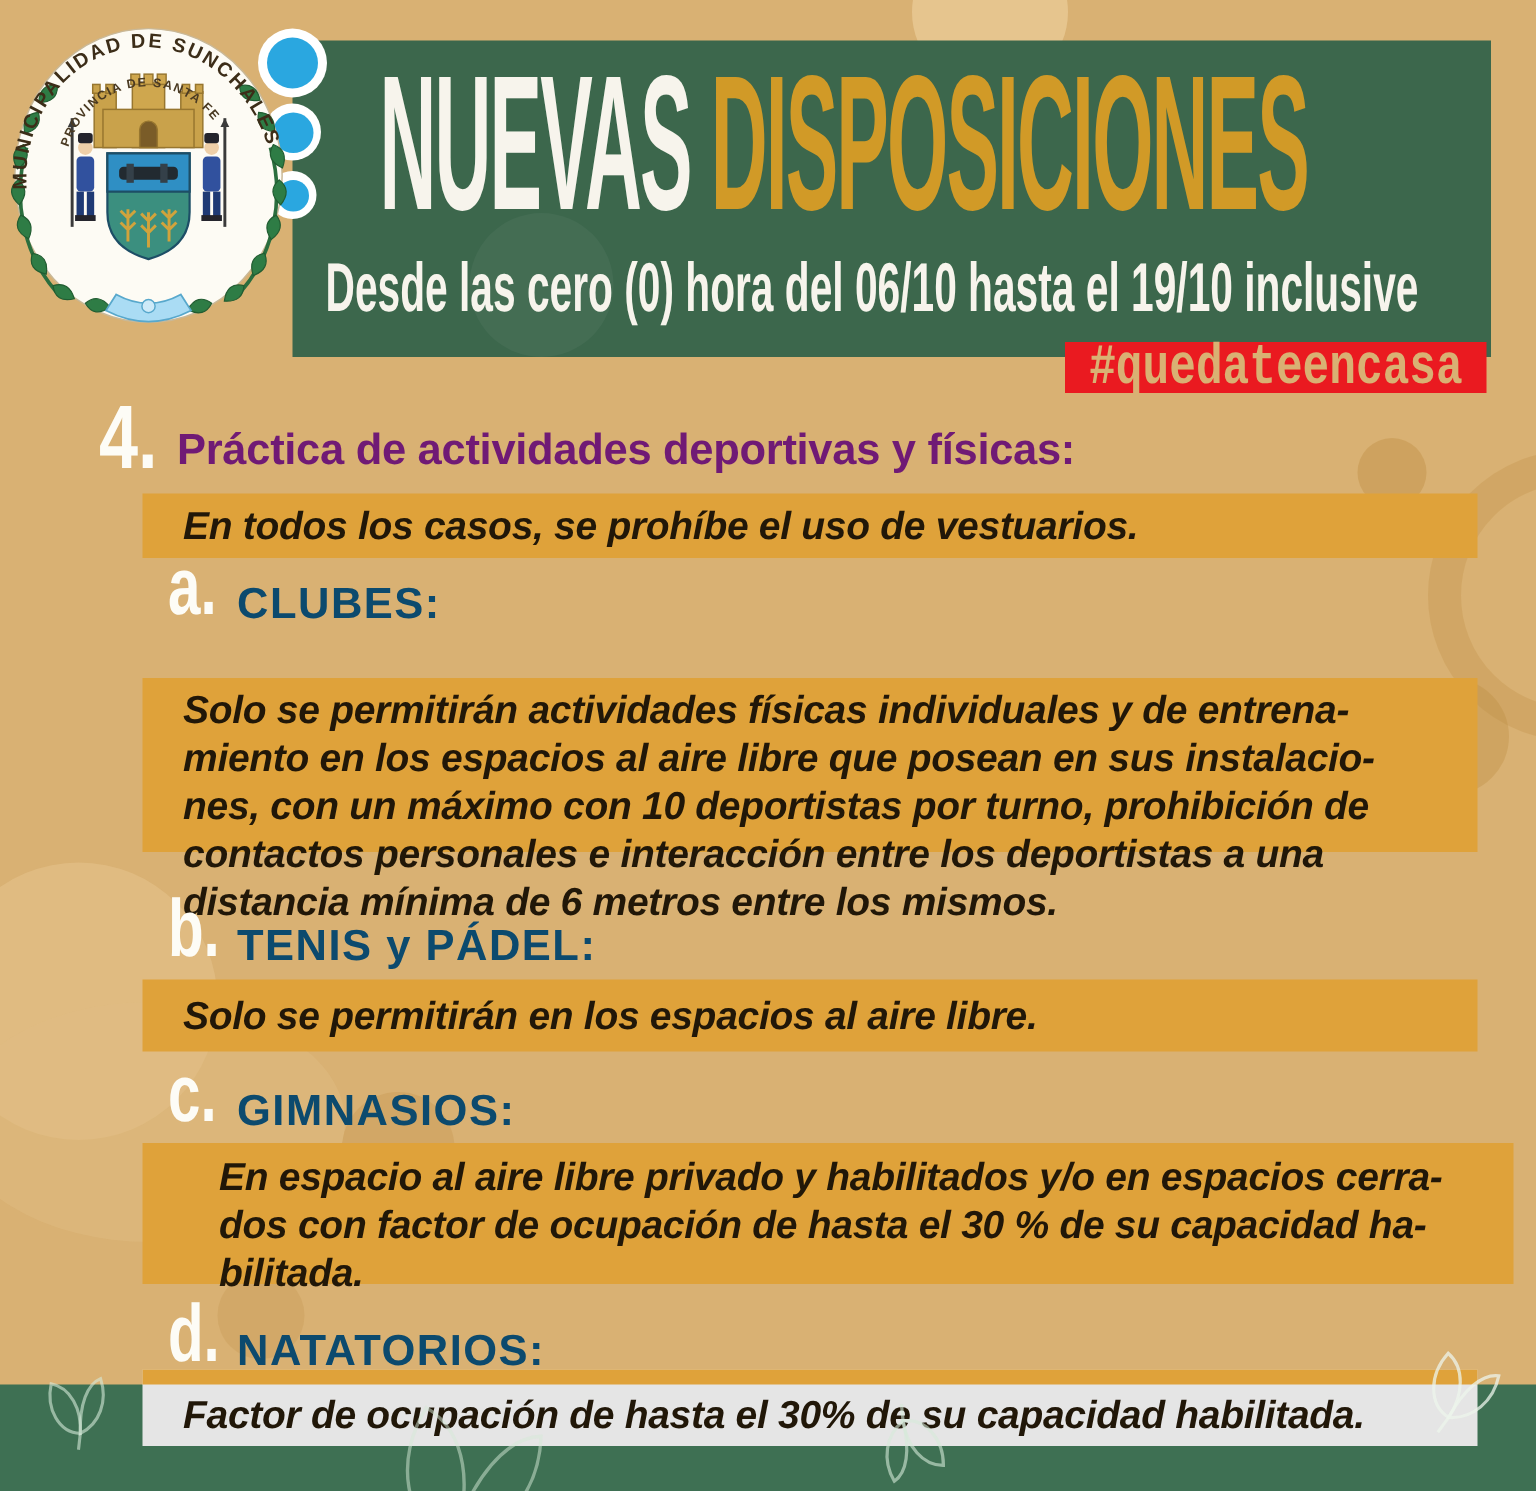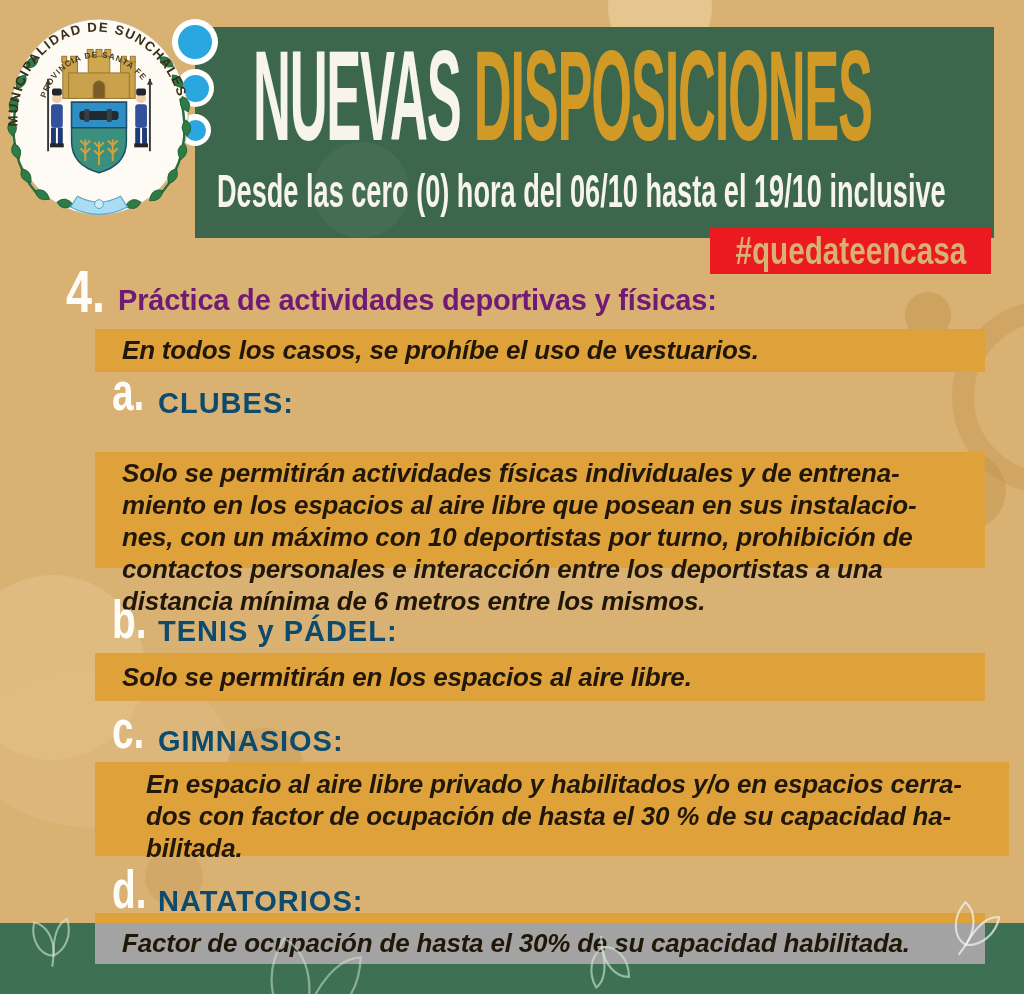--- a/index.html
+++ b/index.html
@@ -29,40 +29,40 @@
   .title-white{color:#f7f4ec;}
   .title-gold{color:#d19a27;}
   .subtitle{position:absolute;left:22px;top:138px;white-space:nowrap;font-weight:bold;
             font-size:46px;line-height:52px;color:#f7f4ec;letter-spacing:0px;
             transform:scaleX(.59);transform-origin:left center;}
   .dot{position:absolute;background:#fff;border-radius:50%;display:flex;align-items:center;justify-content:center;}
   .dot>span{display:block;background:#2aa7e0;border-radius:50%;}
   .dot1{left:172px;top:19px;width:46px;height:46px;}  .dot1>span{width:34px;height:34px;}
   .dot2{left:176px;top:69px;width:38px;height:38px;}  .dot2>span{width:27px;height:27px;}
   .dot3{left:179px;top:114px;width:32px;height:32px;} .dot3>span{width:21px;height:21px;}
-  .badge{position:absolute;left:710px;top:228px;width:281px;height:46px;background:#ea1a20;
-         display:flex;align-items:center;justify-content:center;z-index:5;}
+  .badge{position:absolute;left:710px;top:228px;width:281px;height:34px;background:#ea1a20;
+         display:flex;align-items:center;justify-content:center;z-index:5;font-family:Liberation Mono, monospace;}
   .badge-text{color:#d9b173;font-weight:bold;font-size:38px;white-space:nowrap;
               transform:scaleX(.78);transform-origin:center;}
 
   
   .sec-num{position:absolute;left:66px;top:262px;color:#fdfcf6;font-weight:bold;font-size:60px;
            line-height:60px;transform:scaleX(.78);transform-origin:left center;z-index:3;}
   .sec-title{position:absolute;left:118px;top:284px;color:#701a75;font-weight:bold;font-size:29px;
              letter-spacing:-.2px;z-index:3;}
   .band{position:absolute;left:95px;width:890px;background:#dfa23a;z-index:2;}
   .band p{margin:0;font-style:italic;font-weight:bold;color:#211708;font-size:26px;
           white-space:pre-line;letter-spacing:-.2px;}
   .band-intro{top:329px;height:43px;display:flex;align-items:center;text-align:center;}
   .band-a{top:452px;height:116px;}
   .band-a p{padding:5px 18px 0 27px;line-height:32px;}
   .band-b{top:653px;height:48px;display:flex;align-items:center;}
   .band-c{top:762px;height:94px;padding-left:24px;}
   .band-c p{padding:6px 18px 0 27px;line-height:32px;}
-  .band-d{top:913px;height:51px;background:#a3a3a3;border-top:10px solid #dfa23a;
+  .band-d{top:913px;height:51px;background:#e5e5e5;border-top:10px solid #dfa23a;
           box-sizing:border-box;display:flex;align-items:center;z-index:3;}
   .band-intro p,.band-b p,.band-d p{padding-left:27px;}
   .item-letter{position:absolute;color:#fdfcf6;font-weight:bold;font-size:54px;line-height:54px;
                transform:scaleX(.72);transform-origin:left center;z-index:3;}
   .item-title{position:absolute;left:158px;color:#0c4a6e;font-weight:bold;font-size:29px;
               letter-spacing:1px;z-index:3;}
   .la{left:112px;top:364px;} .ta{top:387px;}
   .lb{left:112px;top:592px;} .tb{top:615px;}
   .lc{left:112px;top:702px;} .tc{top:725px;}
   .ld{left:112px;top:862px;} .td{top:885px;}

